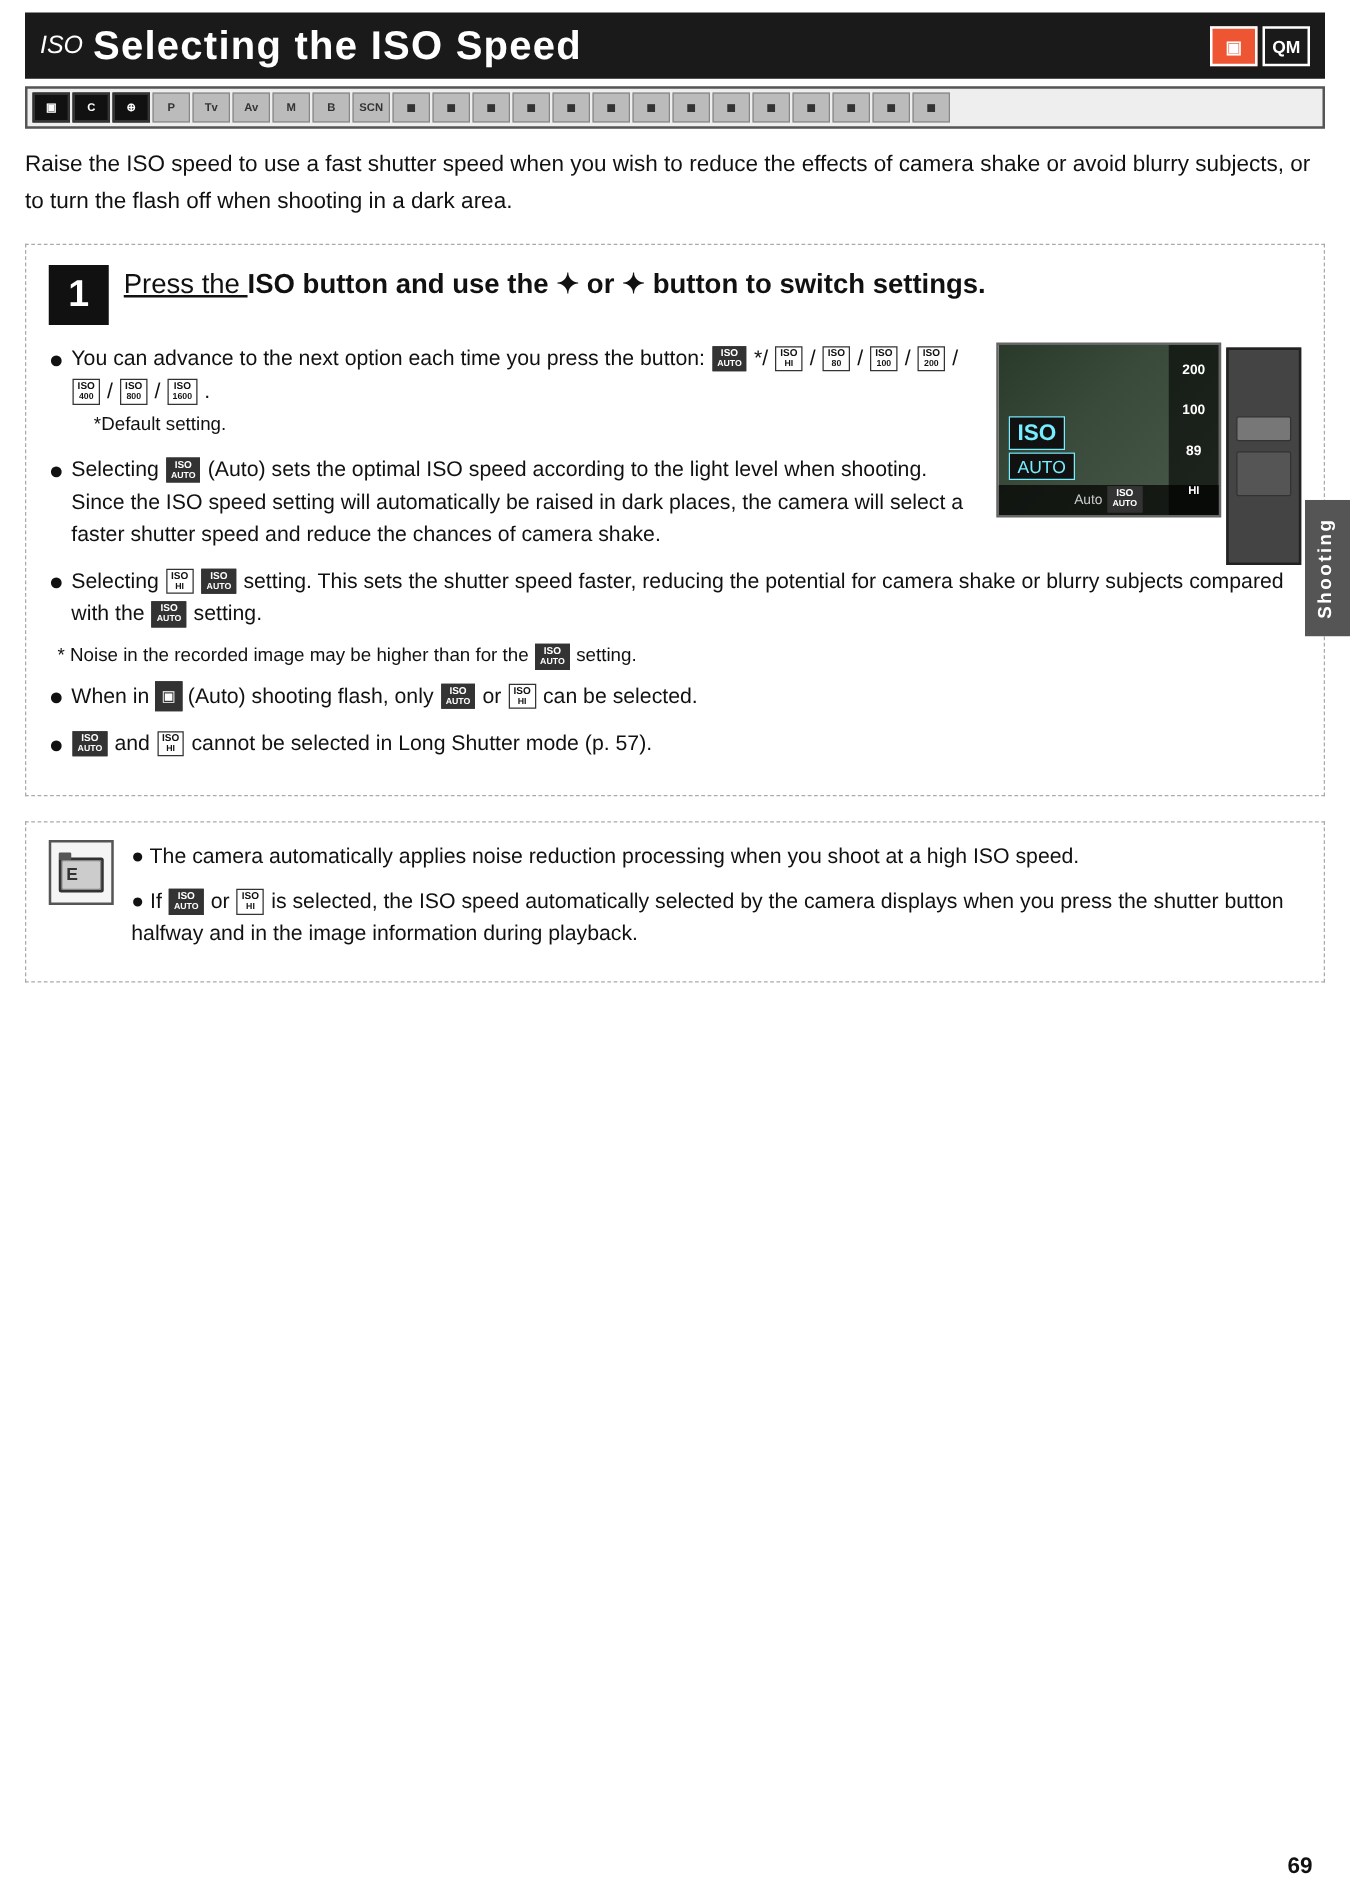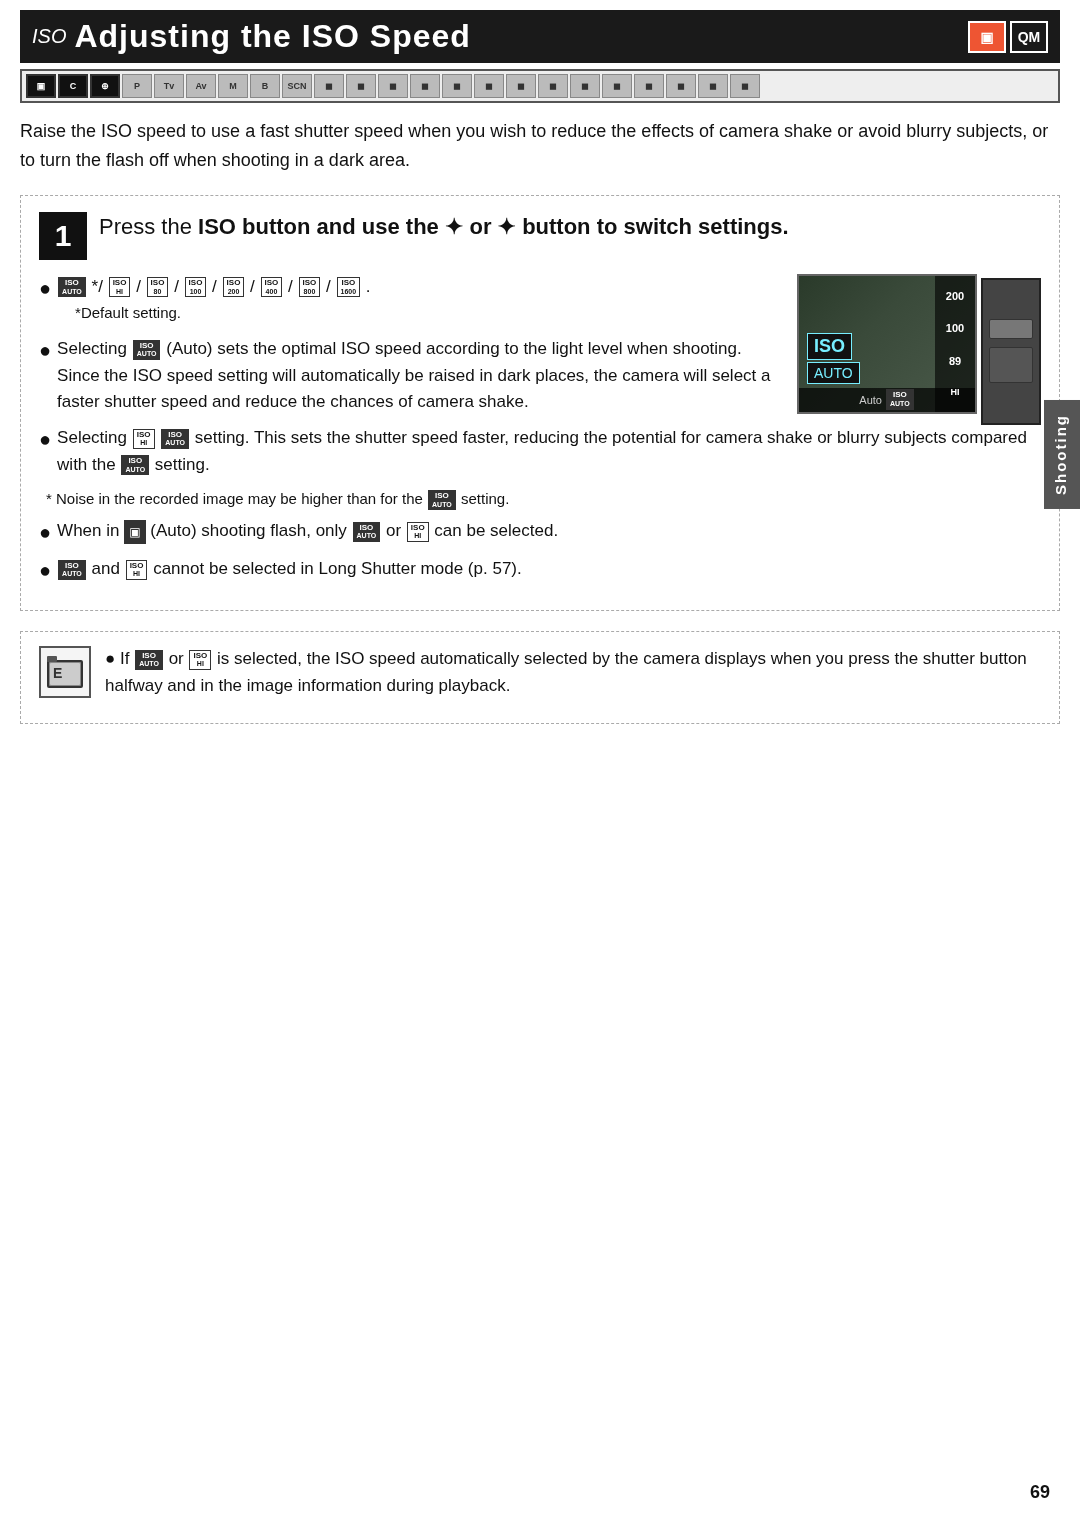--- a/index.html
+++ b/index.html
@@ -121,20 +121,21 @@
       justify-content: center;
       flex-shrink: 0;
     }
     .step-title {
       font-size: 22px;
       font-weight: 900;
       line-height: 1.4;
     }
     .step-title .normal {
       font-weight: normal;
+      text-decoration: underline;
     }
     .step-title .bold {
       font-weight: 900;
     }
 
     
     .bullets-area {
       display: flex;
       gap: 16px;
     }
@@ -334,21 +335,21 @@
       line-height: 1.55;
       padding-left: 0;
     }
   </style>
 </head>
 <body>
 
 <div class="header-section">
   <div class="title-bar">
     <span class="iso-prefix">ISO</span>
-    <span class="title-text">Adjusting the ISO Speed</span>
+    <span class="title-text">Selecting the ISO Speed</span>
     <div class="title-icons">
       <div class="icon-box filled">▣</div>
       <div class="icon-box">QM</div>
     </div>
   </div>
   <div class="mode-bar">
     <div class="mode-icon active">▣</div>
     <div class="mode-icon active">C</div>
     <div class="mode-icon active">⊕</div>
     <div class="mode-icon light">P</div>
@@ -384,20 +385,21 @@
       <span class="normal">Press the </span><span class="bold">ISO </span><span class="bold">button and use the ✦ or ✦ but­ton to switch settings.</span>
     </div>
   </div>
 
   <div class="bullets-area">
     <div class="bullets-text">
 
       <div class="bullet-item">
         <span class="bullet-dot">●</span>
         <div>
+          <span>You can advance to the next option each time you press the button: </span>
           <span class="iso-badge inverted">
               <span class="top">ISO</span>
               <span class="bottom">AUTO</span>
             </span>
           <span>*/</span>
           <span class="iso-badge">
               <span class="top">ISO</span>
               <span class="bottom">HI</span>
             </span>
           <span>/</span>
@@ -551,20 +553,23 @@
     <svg width="40" height="40" viewBox="0 0 40 40">
       <rect x="2" y="8" width="36" height="28" rx="2" fill="#333"></rect>
       <rect x="4" y="10" width="32" height="24" rx="1" fill="#888"></rect>
       <rect x="5" y="11" width="30" height="22" rx="1" fill="#ccc"></rect>
       <text x="8" y="26" font-size="14" font-weight="bold" fill="#333">E</text>
       <rect x="2" y="4" width="10" height="6" rx="1" fill="#555"></rect>
     </svg>
   </div>
   <div class="note-content">
     <div class="full-bullet">
+      ● <span>The camera automatically applies noise reduction processing when you shoot at a high ISO speed.</span>
+    </div>
+    <div class="full-bullet">
       ● <span>If </span>
       <span class="iso-badge inverted">
           <span class="top">ISO</span>
           <span class="bottom">AUTO</span>
         </span>
       <span> or </span>
       <span class="iso-badge">
           <span class="top">ISO</span>
           <span class="bottom">HI</span>
         </span>

